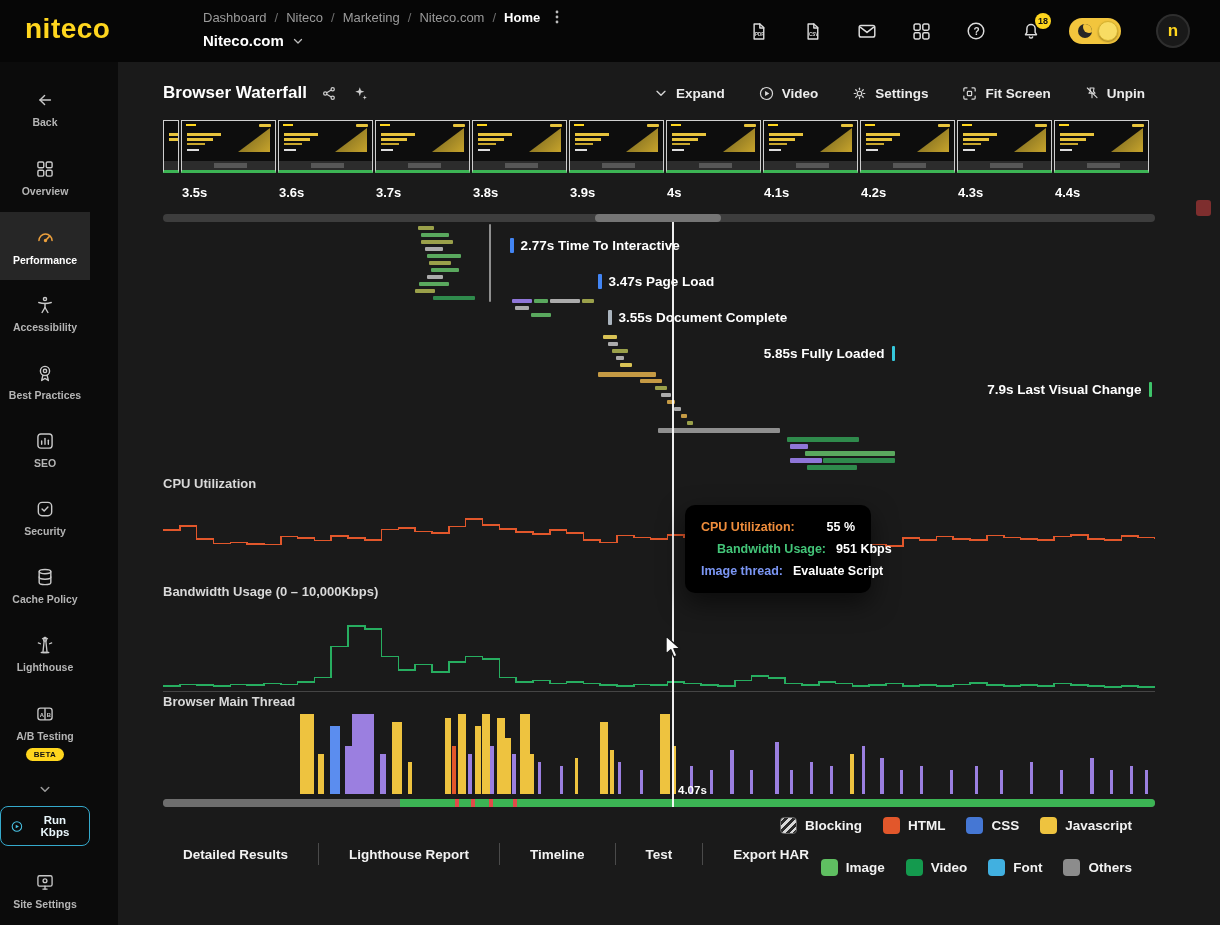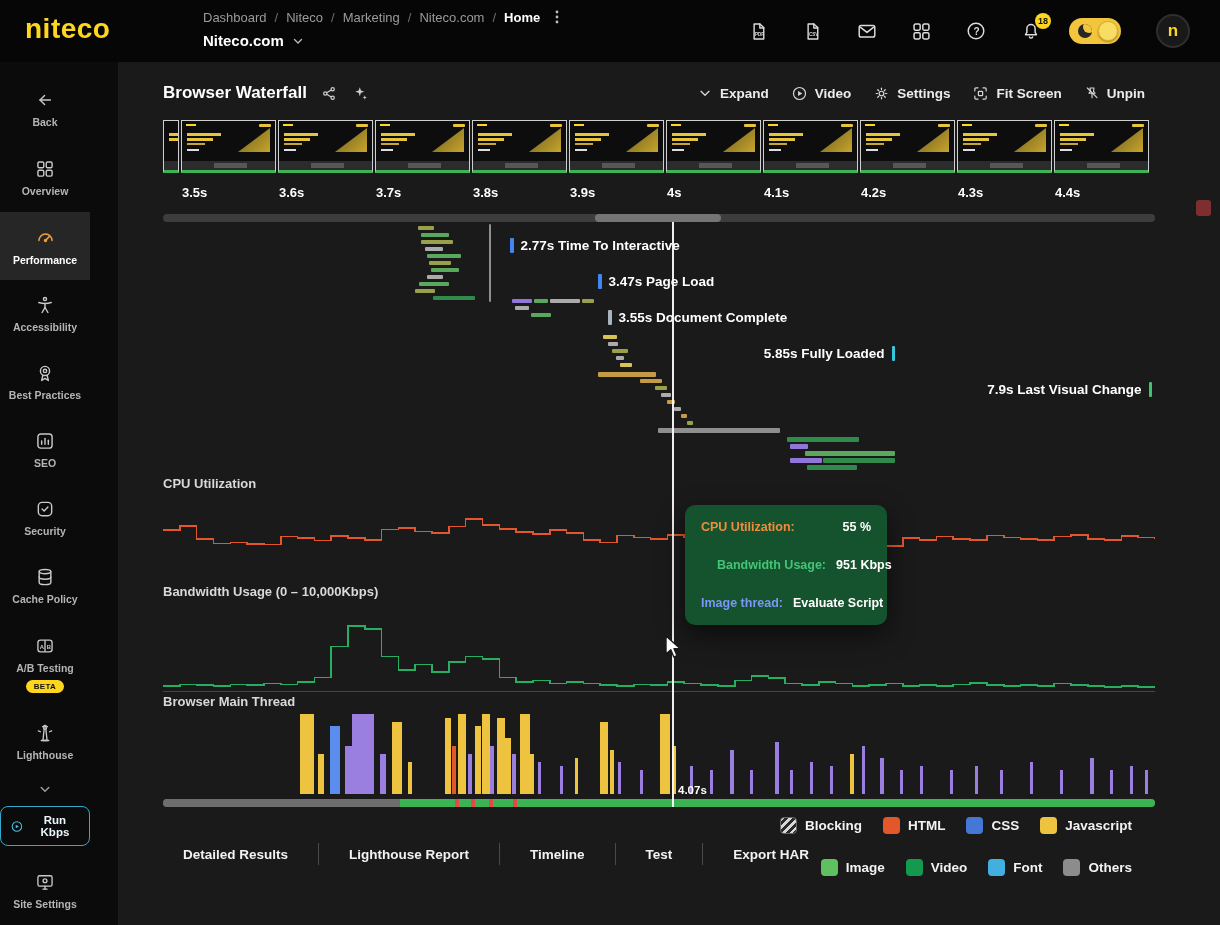--- a/index.html
+++ b/index.html
@@ -34,21 +34,21 @@
 .beta{background:#ffd61e;color:#111;font-size:8px;font-weight:700;padding:2px 8px;border-radius:8px;letter-spacing:.3px}
 .side-chevron{display:flex;justify-content:center;align-items:center;color:#9a9a9a;height:26px;cursor:pointer}
 .run-test{margin:4px auto 0;display:flex;align-items:center;gap:6px;border:1.5px solid #35a9cc;border-radius:8px;padding:7px 9px;font-size:11.5px;font-weight:700;color:#eaf7fc;cursor:pointer;background:transparent;font-family:inherit}
 .run-test svg{color:#49c2e5}
 .side-settings{margin-top:auto;margin-bottom:2px;height:64px}
 
 .content{position:absolute;left:118px;top:62px;width:1102px;height:863px;background:#1a1a1a}
 .panel-header{position:absolute;left:45px;right:75px;top:14px;height:34px;display:flex;align-items:center}
 .panel-title{font-size:17px;font-weight:700;color:#fff}
 .ph-icon{color:#cfcfcf;display:flex;margin-left:14px;cursor:pointer}
-.controls{margin-left:auto;display:flex;align-items:center;gap:22px}
+.controls{margin-left:auto;display:flex;align-items:center;gap:33px}
 .control{display:flex;align-items:center;gap:7px;font-size:13.5px;font-weight:600;color:#ececec;cursor:pointer;white-space:nowrap}
 .control svg{color:#d6d6d6}
 
 .filmstrip{position:absolute;left:45px;top:58px;width:994px;display:flex;gap:2px}
 .film-cell{width:95px;flex:0 0 auto}
 .film-cell.partial{width:16px;overflow:hidden}
 .thumb{height:53px;background:#0d0d0d;border:1px solid #cfcfcf;border-bottom:3px solid #3cb454;position:relative;overflow:hidden;cursor:pointer}
 .thumb i{position:absolute;display:block}
 .t-logo{left:4px;top:3px;width:10px;height:2px;background:#ffd61e}
 .t-btn{right:4px;top:3px;width:12px;height:3px;background:#e8c43c;border-radius:1px}
@@ -80,21 +80,21 @@
 .cpu-path{fill:none;stroke:#e2572b;stroke-width:1.6}
 .bw-path{fill:none;stroke:#27ae60;stroke-width:1.6}
 .mt-box{top:652px;height:80px}
 .mt-bar{position:absolute;bottom:0;display:block}
 .mt-track{position:absolute;left:45px;top:737px;width:992px;height:8px;border-radius:4px;overflow:hidden;background:#555}
 .mt-seg{position:absolute;top:0;height:8px;display:block}
 .mt-tick{position:absolute;top:0;width:4px;height:8px;background:#e24a4a;display:block}
 .cursor-time{position:absolute;left:560px;top:722px;font-size:11.5px;font-weight:700;color:#fff;z-index:9}
 .cursor-line{position:absolute;left:554px;top:160px;width:2px;height:585px;background:rgba(250,250,250,.95);z-index:8}
 
-.tooltip{position:absolute;left:567px;top:443px;width:202px;background:#14532d;border-radius:10px;box-shadow:0 10px 26px rgba(0,0,0,.55);padding:15px 16px;display:flex;flex-direction:column;gap:24px;z-index:30}
+.tooltip{position:absolute;left:567px;top:443px;width:186px;background:#000000;border-radius:10px;box-shadow:0 10px 26px rgba(0,0,0,.55);padding:15px 16px;display:flex;flex-direction:column;gap:8px;z-index:30}
 .tt-row{display:flex;justify-content:space-between;align-items:center;font-size:12.5px;gap:10px}
 .tt-label{font-weight:600;white-space:nowrap}
 .tt-value{font-weight:700;color:#fff;white-space:nowrap}
 
 .tabs{position:absolute;left:65px;top:779px;display:flex;align-items:center;gap:30px;height:26px}
 .tab{font-size:13.5px;font-weight:700;color:#f2f2f2;cursor:pointer;white-space:nowrap}
 .tab-sep{width:1px;height:22px;background:#4a4a4a;display:block}
 .legend{position:absolute;right:88px;top:755px;display:flex;flex-direction:column;align-items:flex-end;gap:25px}
 .legend-row{display:flex;align-items:center;gap:21px}
 .legend-item{display:flex;align-items:center;gap:8px;font-size:13.5px;font-weight:600;color:#f2f2f2}
@@ -256,41 +256,41 @@
 
     <div class="side-item">
       <svg width="20" height="20" viewBox="0 0 24 24" fill="none" stroke="currentColor" stroke-width="1.7" stroke-linecap="round" stroke-linejoin="round">
           <ellipse cx="12" cy="5.5" rx="7" ry="2.6"></ellipse>
           <path d="M5 5.5 v13 c0 1.4 3.1 2.6 7 2.6 s7-1.2 7-2.6 v-13"></path>
           <path d="M5 12 c0 1.4 3.1 2.6 7 2.6 s7-1.2 7-2.6"></path>
         </svg>
       <span>Cache Policy</span>
     </div>
 
-    <div class="side-item tall">
-      <svg width="20" height="20" viewBox="0 0 24 24" fill="none" stroke="currentColor" stroke-width="1.6" stroke-linejoin="round">
-          <rect x="3.5" y="5" width="17" height="14" rx="3"></rect>
-          <path d="M12 5 v14"></path>
-          <text x="5.8" y="15" font-size="7" stroke="none" fill="currentColor" font-weight="bold">A</text>
-          <text x="14.2" y="15" font-size="7" stroke="none" fill="currentColor" font-weight="bold">B</text>
-        </svg>
-      <span>A/B Testing</span>
-      <span class="beta">BETA</span>
-    </div>
-
     <div class="side-item">
       <svg width="20" height="20" viewBox="0 0 24 24" fill="none" stroke="currentColor" stroke-width="1.6" stroke-linecap="round" stroke-linejoin="round">
           <path d="M9.5 21 L11 7 h2 L14.5 21 z"></path>
           <path d="M10.5 7 v-2.5 h3 V7"></path>
           <path d="M9 4.5 l3-1.8 3 1.8"></path>
           <path d="M6.5 10.5 l-2.5-1"></path>
           <path d="M17.5 10.5 l2.5-1"></path>
           <path d="M7.5 21 h9"></path>
         </svg>
       <span>Lighthouse</span>
+    </div>
+
+    <div class="side-item tall">
+      <svg width="20" height="20" viewBox="0 0 24 24" fill="none" stroke="currentColor" stroke-width="1.6" stroke-linejoin="round">
+          <rect x="3.5" y="5" width="17" height="14" rx="3"></rect>
+          <path d="M12 5 v14"></path>
+          <text x="5.8" y="15" font-size="7" stroke="none" fill="currentColor" font-weight="bold">A</text>
+          <text x="14.2" y="15" font-size="7" stroke="none" fill="currentColor" font-weight="bold">B</text>
+        </svg>
+      <span>A/B Testing</span>
+      <span class="beta">BETA</span>
     </div>
 
     <div class="side-chevron">
       <svg width="18" height="18" viewBox="0 0 24 24" fill="none" stroke="currentColor" stroke-width="2" stroke-linecap="round" stroke-linejoin="round">
           <path d="M7 10 l5 5 5-5"></path>
         </svg>
     </div>
 
     <button class="run-test">
       <svg width="15" height="15" viewBox="0 0 24 24" fill="none" stroke="currentColor" stroke-width="1.8">

